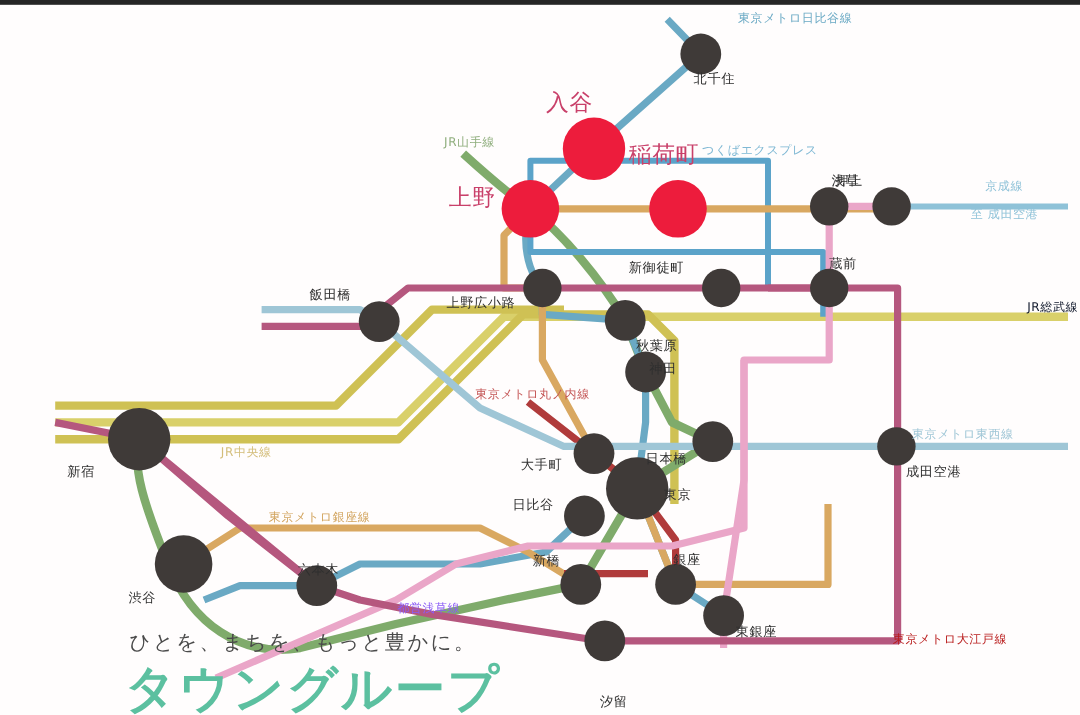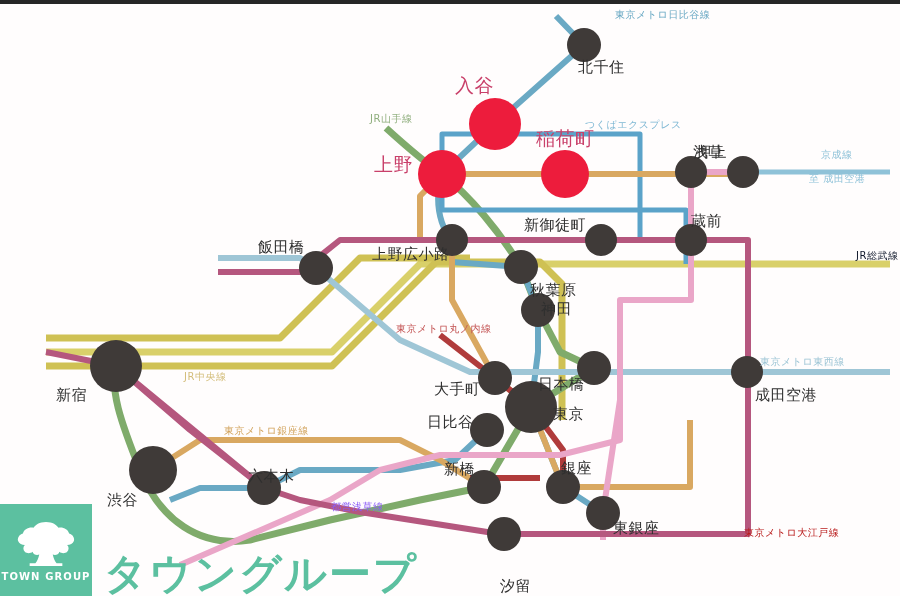--- a/index.html
+++ b/index.html
@@ -1,21 +1,21 @@
 <!DOCTYPE html>
 <html><head>
 <meta charset="utf-8">
 <title>Route Map</title>
 <style>
   html,body{margin:0;padding:0;background:#ffffff;}
   body{font-family:"DejaVu Sans","Liberation Sans",sans-serif;}
   #map-root{position:relative;width:900px;height:596px;background:#fffdfd;overflow:hidden;}
   #topbar{position:absolute;left:0;top:0;width:900px;height:4px;background:#262626;}
   svg#map-svg{position:absolute;left:0;top:0;width:900px;height:596px;}
-  .stn-label{position:absolute;font-size:15px;color:#2f2f2f;white-space:nowrap;letter-spacing:0.5px;}
+  .stn-label{position:absolute;font-size:11px;color:#2f2f2f;white-space:nowrap;letter-spacing:0.5px;}
   .stn-label.hl{color:#c9406a;font-size:19px;font-weight:400;}
   .line-label{position:absolute;font-size:10px;white-space:nowrap;letter-spacing:0.5px;}
   
   #logo-box{position:absolute;left:0;top:504px;width:92px;height:92px;background:#5cc0a0;
             display:flex;flex-direction:column;align-items:center;justify-content:center;}
   #logo-tree{width:58px;height:50px;}
   #logo-box .logo-word{color:#ffffff;font-size:10px;letter-spacing:1.1px;font-weight:bold;margin-top:2px;}
   #brand-tag{position:absolute;left:108px;top:524px;font-size:17px;color:#4a4a4a;letter-spacing:2px;}
   #brand-name{position:absolute;left:104px;top:546px;font-size:42px;color:#5cc0a0;letter-spacing:2px;font-weight:bold;}
 </style>
@@ -98,21 +98,21 @@
         <circle cx="563" cy="487" r="17" fill="#3f3a38"></circle>
         <circle cx="603" cy="513" r="17" fill="#3f3a38"></circle>
         <circle cx="504" cy="534" r="17" fill="#3f3a38"></circle>
       </g>
   </svg>
 
   <div id="station-labels">
       <div class="stn-label" style="left: 578px; top: 58px;">北千住</div>
       <div class="stn-label hl" style="left: 455px; top: 73px;">入谷</div>
       <div class="stn-label hl" style="left: 374px; top: 152px;">上野</div>
-      <div class="stn-label hl" style="left: 524px; top: 126px; margin-left: 12px;">稲荷町</div>
+      <div class="stn-label hl" style="left: 524px; top: 116px;">稲荷町</div>
       <div class="stn-label" style="left: 693px; top: 143px;">浅草</div>
       <div class="stn-label" style="left: 696px; top: 143px;">押上</div>
       <div class="stn-label" style="left: 691px; top: 212px;">蔵前</div>
       <div class="stn-label" style="left: 524px; top: 216px;">新御徒町</div>
       <div class="stn-label" style="left: 372px; top: 245px;">上野広小路</div>
       <div class="stn-label" style="left: 258px; top: 238px;">飯田橋</div>
       <div class="stn-label" style="left: 530px; top: 281px;">秋葉原</div>
       <div class="stn-label" style="left: 541px; top: 300px;">神田</div>
       <div class="stn-label" style="left: 56px; top: 386px;">新宿</div>
       <div class="stn-label" style="left: 434px; top: 380px;">大手町</div>
@@ -136,24 +136,16 @@
       <div class="line-label" style="left: 370px; top: 112px; color: rgb(143, 174, 125);">JR山手線</div>
       <div class="line-label" style="left: 856px; top: 249px; color: #0f172a;">JR総武線</div>
       <div class="line-label" style="left: 396px; top: 322px; color: rgb(196, 85, 85);">東京メトロ丸ノ内線</div>
       <div class="line-label" style="left: 184px; top: 370px; color: rgb(211, 189, 122);">JR中央線</div>
       <div class="line-label" style="left: 760px; top: 355px; color: rgb(159, 198, 214);">東京メトロ東西線</div>
       <div class="line-label" style="left: 224px; top: 424px; color: rgb(210, 164, 94);">東京メトロ銀座線</div>
       <div class="line-label" style="left: 331px; top: 500px; color: #8b5cf6;">都営浅草線</div>
       <div class="line-label" style="left: 744px; top: 526px; color: #b91c1c;">東京メトロ大江戸線</div>
     </div>
 
-  <div id="logo-box" style="background: rgb(92, 192, 160);">
-    <svg id="logo-tree" viewBox="0 0 60 52">
-      <path fill="#ffffff" d="M30 3c-7 0-11 3-13 6-5-1-10 2-11 6-4 1-6 5-5 8 1 3 4 4 7 4-2 2-2 5 0 7 2 2 6 2 8 0
-        1 3 4 4 7 3-1 4-2 7-4 9h-6v3h34v-3h-6c-2-2-3-5-4-9 3 1 6 0 7-3 2 2 6 2 8 0 2-2 2-5 0-7 3 0 6-1 7-4
-        1-3-1-7-5-8-1-4-6-7-11-6-2-3-6-6-13-6z"></path>
-      <rect fill="#ffffff" x="28" y="26" width="4" height="18"></rect>
-    </svg>
-    <div class="logo-word">TOWN GROUP</div>
-  </div>
+  <div id="brand-tag">ひとを、まちを、もっと豊かに。</div>
   <div id="brand-name" style="color: rgb(92, 192, 160);">タウングループ</div>
 
 </div>
 
 </body></html>

